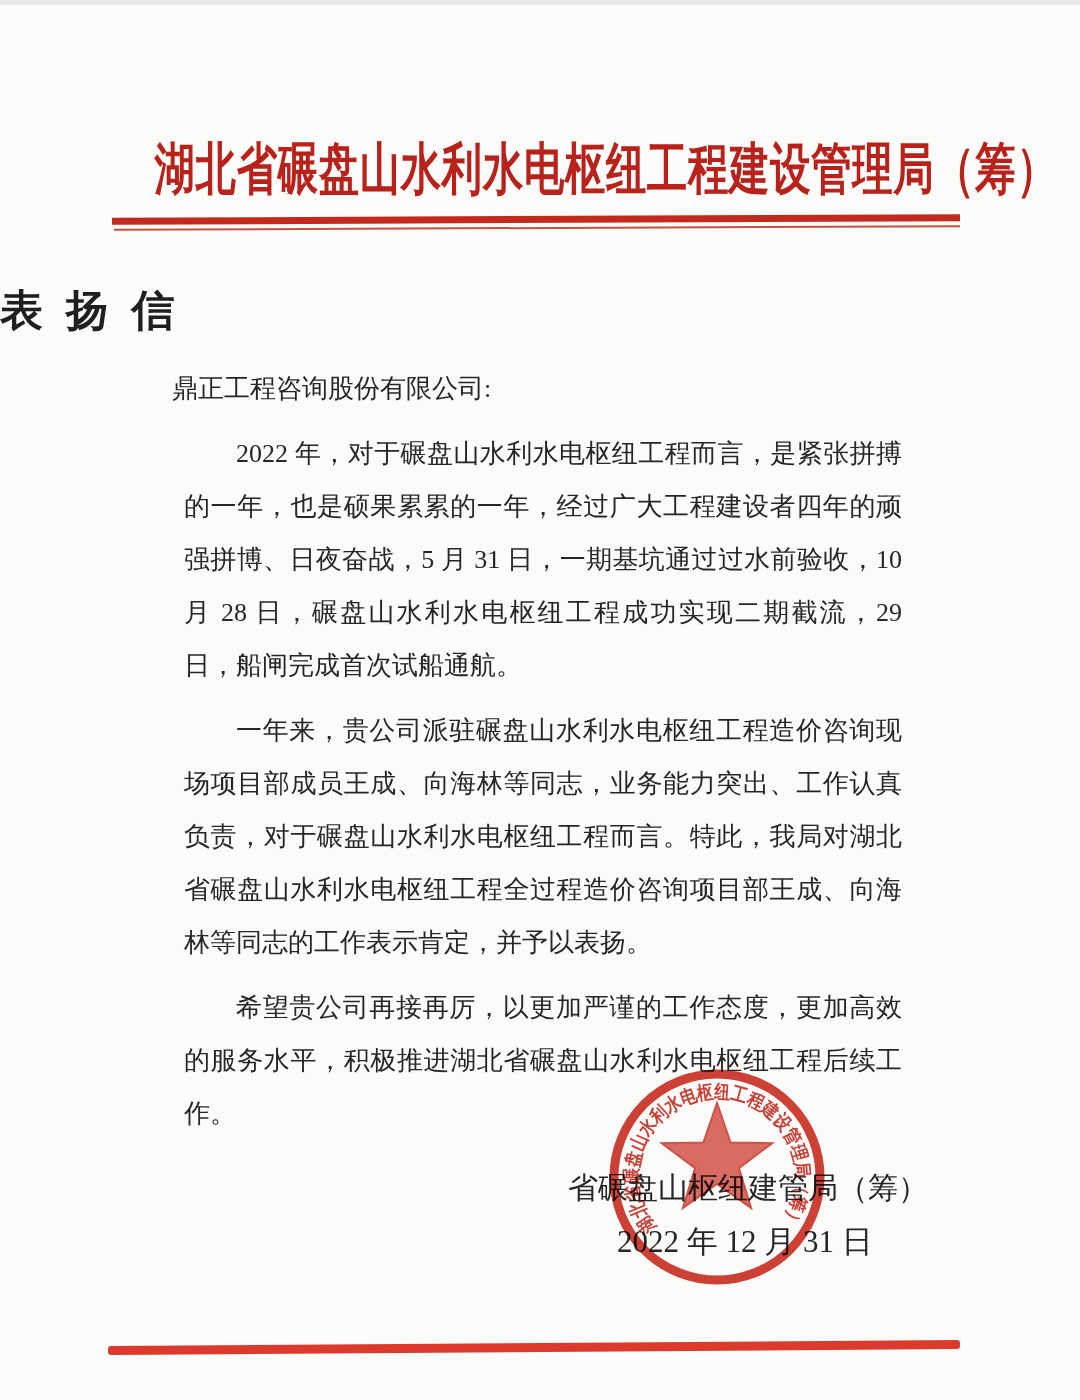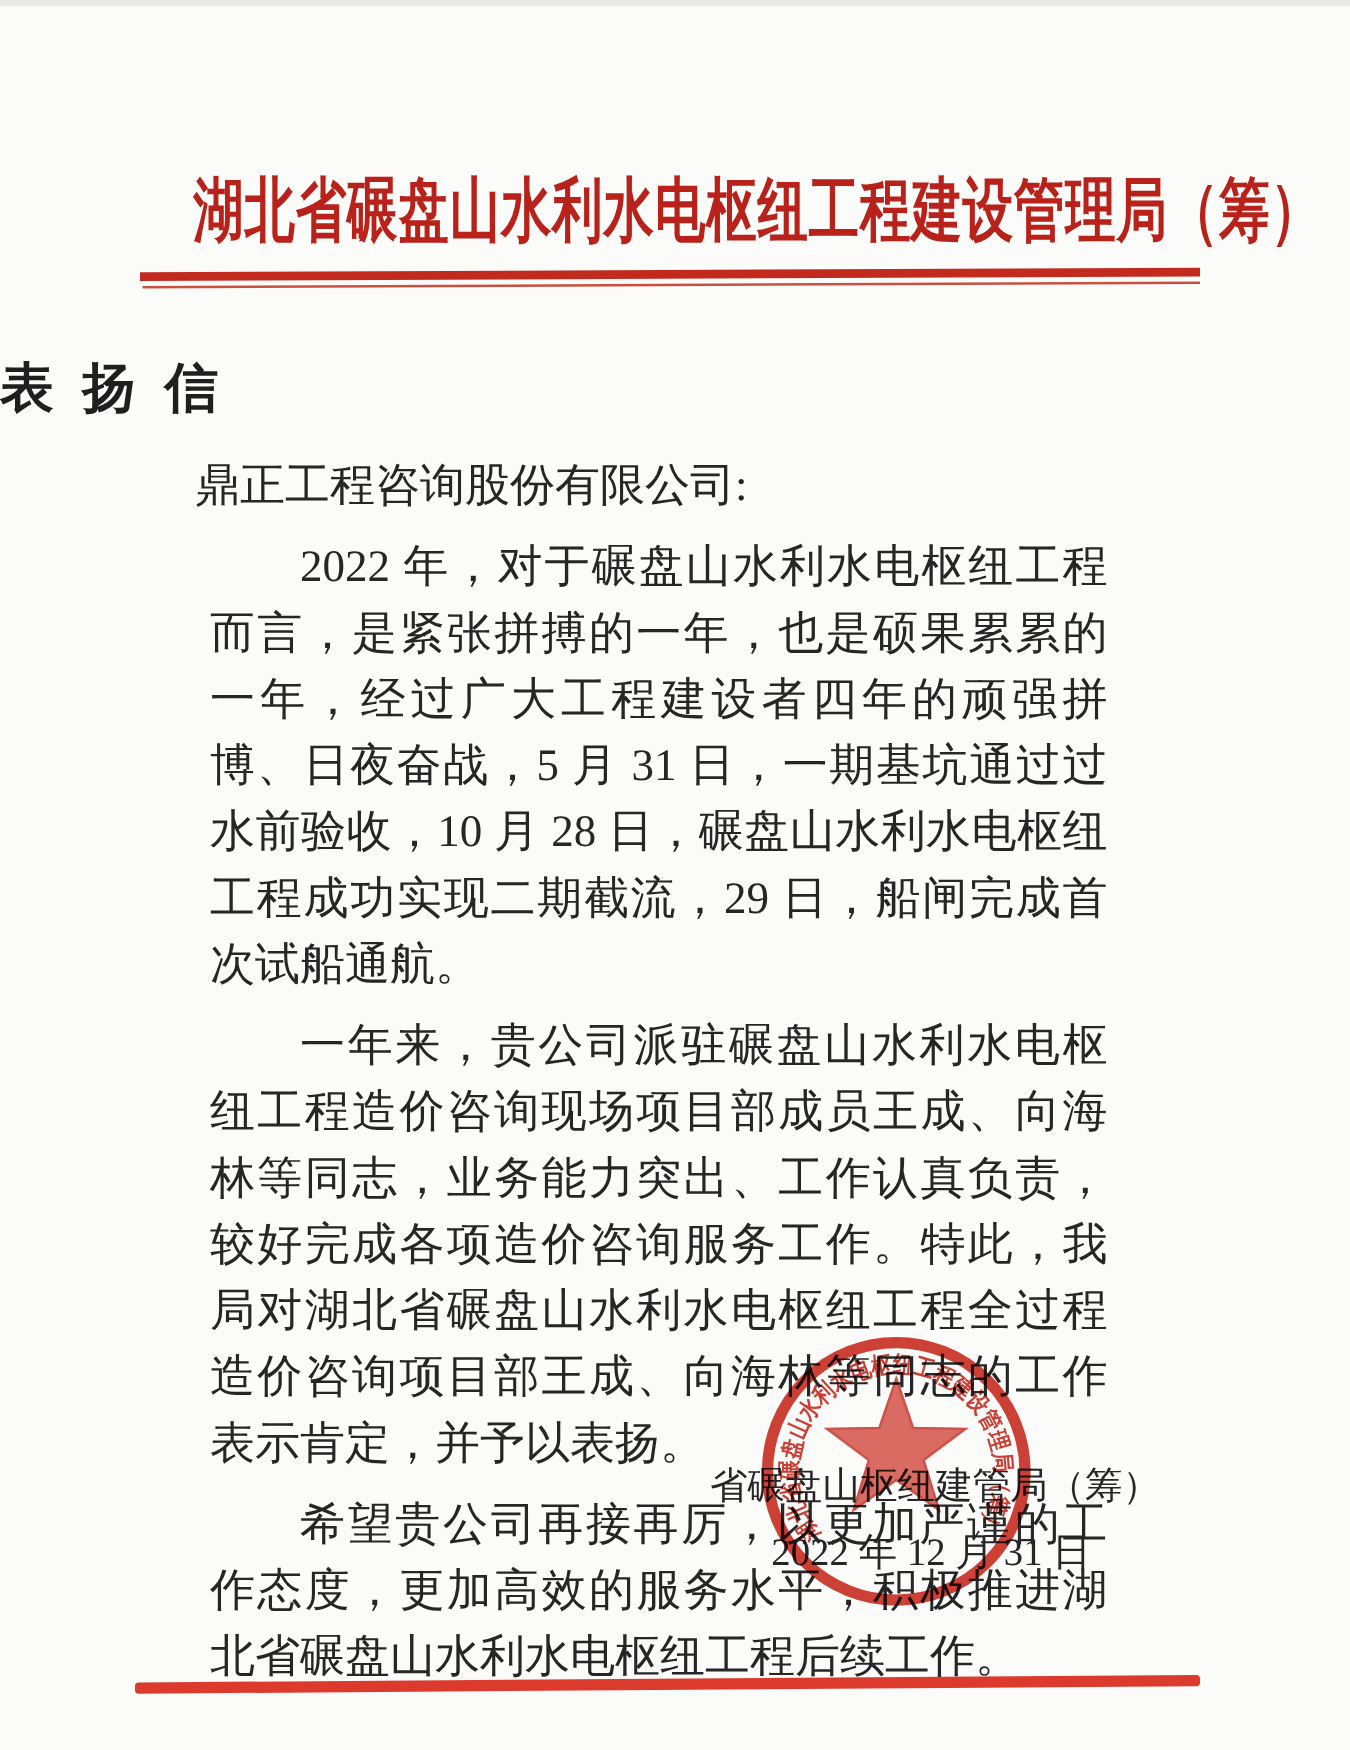--- a/index.html
+++ b/index.html
@@ -38,22 +38,22 @@
     transform: rotate(-0.25deg);
   }
   .doc-title {
     position: absolute; top: 282px; left: 0; width: 100%;
     margin: 0; text-align: left;
     font-size: 43px; font-weight: bold;
     color: #1f1f1f;
     letter-spacing: 6px;
   }
   .letter-body {
-    position: absolute; top: 362px; left: 156px; width: 742px;
-    font-size: 36px; line-height: 53px;
+    position: absolute; top: 362px; left: 172px; width: 742px;
+    font-size: 26px; line-height: 53px;
     color: #262626;
     text-align: justify;
   }
   .letter-body .salutation { margin: 0; }
   .letter-body p { margin: 12px; text-indent: 2em; }
   .signature {
     position: absolute; top: 1168px; left: 568px;
     font-size: 30px; color: #262626; white-space: nowrap;
     letter-spacing: 0px;
   }
@@ -90,21 +90,21 @@
   <div class="org-header">湖北省碾盘山水利水电枢纽工程建设管理局（筹）</div>
 
   <div class="rule-thick"></div>
   <div class="rule-thin"></div>
 
   <h1 class="doc-title">表 扬 信</h1>
 
   <div class="letter-body">
     <div class="salutation">鼎正工程咨询股份有限公司:</div>
     <p>2022 年，对于碾盘山水利水电枢纽工程而言，是紧张拼搏的一年，也是硕果累累的一年，经过广大工程建设者四年的顽强拼博、日夜奋战，5 月 31 日，一期基坑通过过水前验收，10 月 28 日，碾盘山水利水电枢纽工程成功实现二期截流，29 日，船闸完成首次试船通航。</p>
-    <p>一年来，贵公司派驻碾盘山水利水电枢纽工程造价咨询现场项目部成员王成、向海林等同志，业务能力突出、工作认真负责，较好完成各项造价咨询服务工作。特此，我局对湖北省碾盘山水利水电枢纽工程全过程造价咨询项目部王成、向海林等同志的工作表示肯定，并予以表扬。</p>
+    <p>一年来，贵公司派驻碾盘山水利水电枢纽工程造价咨询现场项目部成员王成、向海林等同志，业务能力突出、工作认真负责，对于碾盘山水利水电枢纽工程而言。特此，我局对湖北省碾盘山水利水电枢纽工程全过程造价咨询项目部王成、向海林等同志的工作表示肯定，并予以表扬。</p>
     <p>希望贵公司再接再厉，以更加严谨的工作态度，更加高效的服务水平，积极推进湖北省碾盘山水利水电枢纽工程后续工作。</p>
   </div>
 
   <div class="signature">省碾盘山枢纽建管局（筹）</div>
 
   <div class="date-line">2022 年 12 月 31 日</div>
 
   <svg class="seal" width="266" height="266" viewBox="-133 -133 266 266" xmlns="http://www.w3.org/2000/svg">
     <circle class="seal-ring" cx="0" cy="0" r="103"></circle>
     <path id="sealTextPath" d="M -60.5,50.8 A 79 79 0 1 1 60.5,50.8" fill="none"></path>

